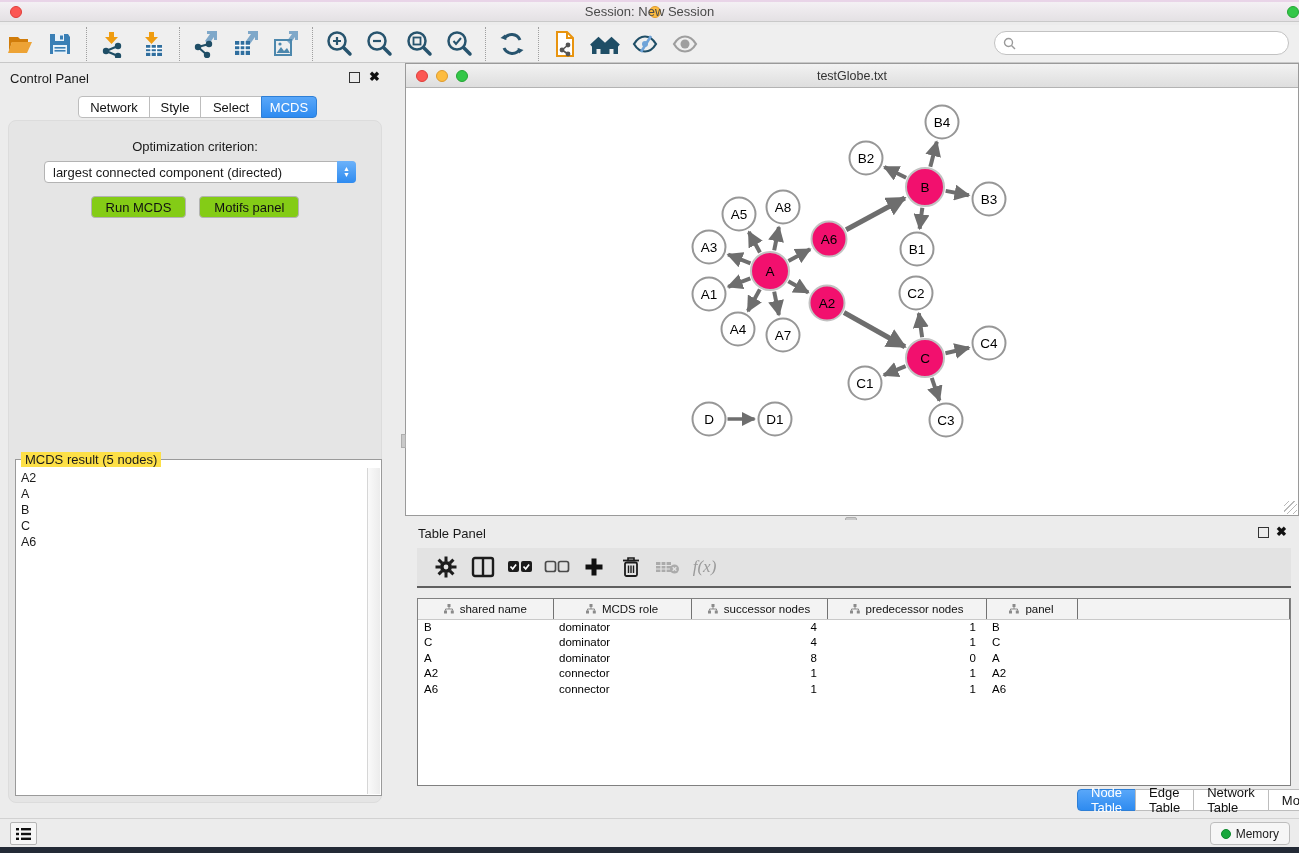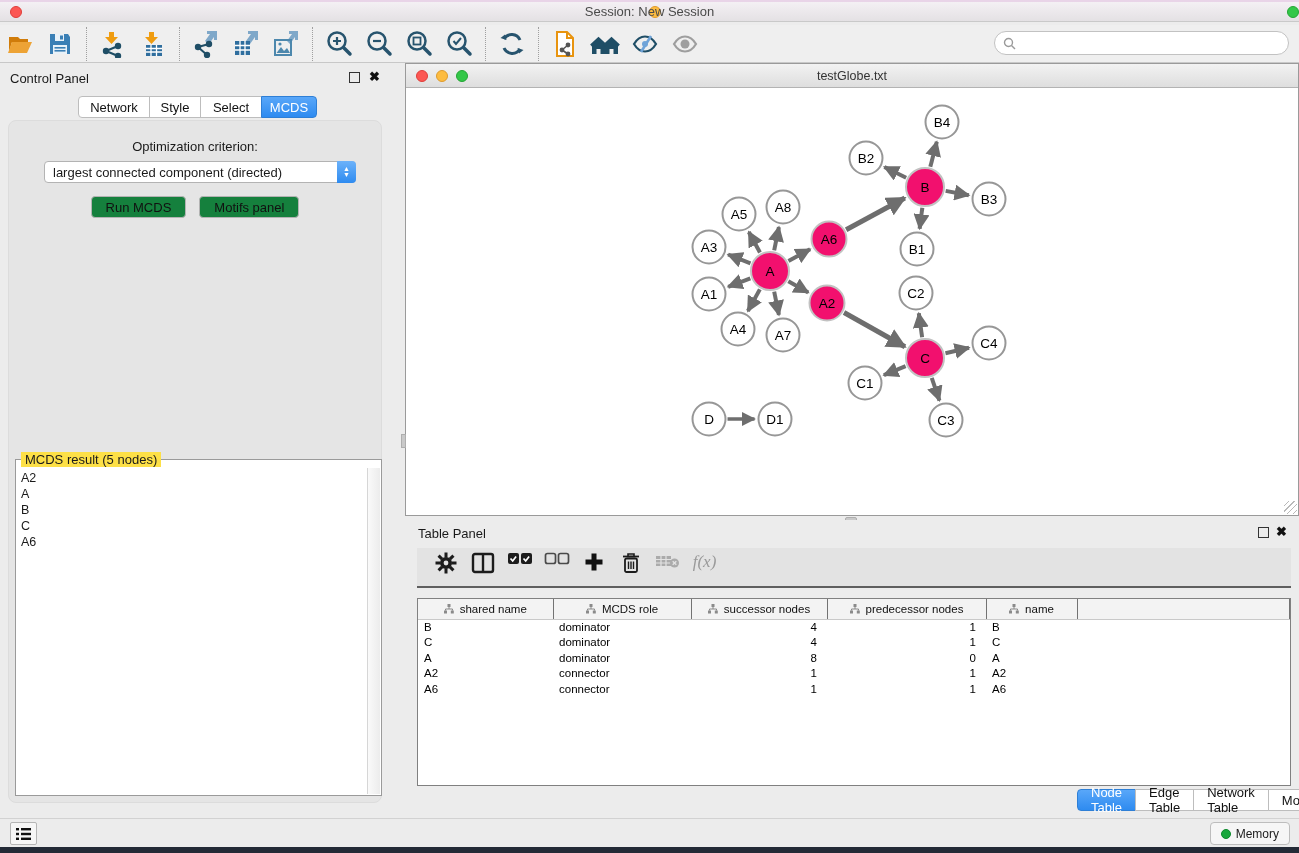--- a/index.html
+++ b/index.html
@@ -45,21 +45,21 @@
   .cp-body { position:absolute; left:8px; top:57px; width:374px; height:683px;
     background:#e5e5e5; border:1px solid #dcdcdc; border-radius:8px; }
   .opt-label { position:absolute; left:0; right:0; top:18px; text-align:center; font-size:13px; }
   .mac-select { position:absolute; left:35px; top:40px; width:312px; height:22px; background:#fff;
     border:1px solid #b3b3b3; border-radius:4px; display:flex; align-items:center; }
   .mac-select .sel-text { flex:1; font-size:13px; padding-left:8px; white-space:nowrap; overflow:hidden; }
   .mac-select .stepper { width:19px; height:22px; margin:-1px -1px -1px 0; border-radius:0 4px 4px 0;
     background:linear-gradient(#6cb2fa,#2e8bf0); display:flex; flex-direction:column; align-items:center; justify-content:center; }
   .stepper span { color:#fff; font-size:7px; line-height:6px; }
   .btn-row { position:absolute; left:0; right:0; top:75px; display:flex; justify-content:center; gap:13px; }
-  .mac-btn { height:22px; background:#15803d; border:1px solid #b3b3b3; border-radius:4px;
+  .mac-btn { height:22px; background:#84cc16; border:1px solid #b3b3b3; border-radius:4px;
     font-size:13px; padding:0 14px; display:flex; align-items:center; color:#111; }
 
   .fieldset-box { position:absolute; left:6px; top:338px; width:367px; height:337px;
     border:1px solid #9a9a9a; background:#fff; }
   .fs-legend { position:absolute; left:5px; top:-8px; background:#fde047; padding:0 4px; font-size:13px; }
   .result-list { position:absolute; left:2px; top:10px; right:16px; bottom:2px; overflow:hidden; }
   .result-list div { font-size:12.5px; line-height:16px; padding-left:3px; }
   .scroll-strip { position:absolute; right:1px; top:8px; bottom:1px; width:13px;
     background:linear-gradient(to right,#fafafa,#ececec); border-left:1px solid #d6d6d6; }
 
@@ -74,21 +74,21 @@
     background:repeating-linear-gradient(135deg,transparent 0 3px,#b9b9b9 3px 4px); }
   .split-grip-v { position:absolute; left:401px; top:434px; width:5px; height:14px; background:#c9c9c9; border:1px solid #aeaeae; }
   .split-grip-h { position:absolute; left:845px; top:517px; width:12px; height:5px; background:#c9c9c9; border:1px solid #aeaeae; border-radius:2px; }
 
   
   .table-panel { position:absolute; left:405px; top:520px; width:894px; height:297px; background:#ececec; }
   .tp-title { position:absolute; left:13px; top:6px; font-size:13px; }
   .tp-float { right:30px; top:7px; } .tp-close { right:12px; top:4px; }
   .tp-toolbar { position:absolute; left:12px; right:8px; top:28px; height:40px; background:#e3e3e3;
     border-bottom:2px solid #5f5f5f; display:flex; align-items:center; padding-left:10px; }
-  .tp-icon { width:37px; height:30px; display:flex; justify-content:center; }
+  .tp-icon { width:37px; height:30px; display:flex; align-items:center; justify-content:center; }
   .fx-text { font-family:"Liberation Serif", serif; font-style:italic; font-size:17px; color:#9a9a9a; }
 
   .data-table-wrap { position:absolute; left:12px; right:8px; top:78px; height:188px;
     background:#fff; border:1px solid #808080; overflow:hidden; }
   table.data-table { border-collapse:collapse; width:100%; table-layout:fixed; }
   .data-table th { background:#f3f3f3; border-bottom:1px solid #c9c9c9; border-right:1px solid #737373;
     height:20px; font-size:11.5px; font-weight:normal; color:#111; text-align:center; position:relative; }
   .data-table th .hdr-inner { display:flex; align-items:center; justify-content:center; gap:6px; }
   .data-table td { font-size:11.5px; height:15.5px; padding:0 6px; white-space:nowrap; overflow:hidden; color:#000; }
   .data-table td.num { text-align:right; padding-right:10px; }
@@ -545,21 +545,21 @@
               </span>
             </th>
             <th>
               <span class="hdr-inner">
                 <svg width="10" height="10" viewBox="0 0 10 10">
                   <rect x="3.5" y="0" width="3" height="3" fill="#8a8a8a"></rect>
                   <rect x="0" y="6.5" width="3" height="3" fill="#8a8a8a"></rect>
                   <rect x="6.8" y="6.5" width="3" height="3" fill="#8a8a8a"></rect>
                   <path d="M5 3v2M1.5 6.5V5h7v1.5" fill="none" stroke="#8a8a8a" stroke-width="1"></path>
                 </svg>
-                <span>name</span>
+                <span>panel</span>
               </span>
             </th>
             <th></th>
           </tr>
         </thead>
       <tbody id="table-body">
           <tr>
             <td>B</td>
             <td>dominator</td>
             <td class="num">4</td>

